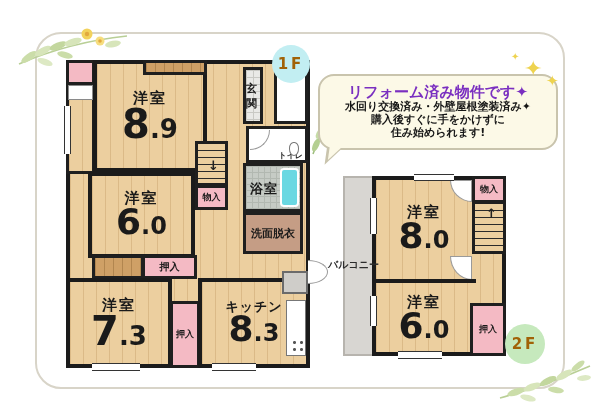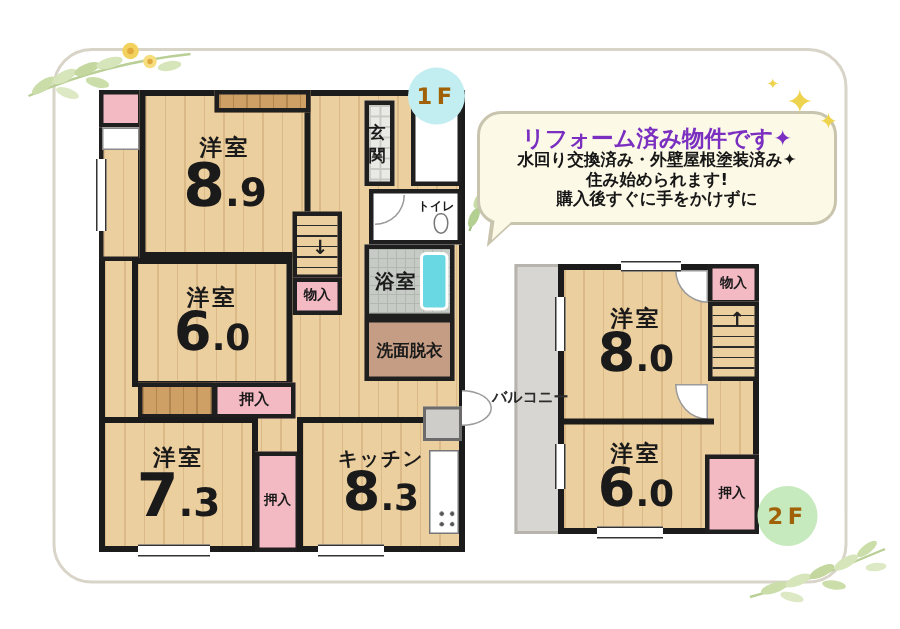--- a/index.html
+++ b/index.html
@@ -118,21 +118,21 @@
   </div>
   <div class="abs woodD w3" style="left:143px;top:60px;width:64px;height:15px;"></div>
 
   <div class="abs tile w3 zone" style="left:243px;top:67px;width:20px;height:57px;font-size:11px;">
     <span>玄関</span>
   </div>
   <div class="abs white w3" style="left:274px;top:67px;width:34px;height:57px;"></div>
 
   <div class="abs white w3" style="left:246px;top:126px;width:62px;height:37px;">
     <div class="abs arc" style="left:1px;top:1px;width:20px;height:20px;border-radius:0 0 100% 0;border-left:none;border-top:none;background:#fff;"></div>
-    <span class="abs" style="right:2px;top:3px;font-size:8px;font-weight:bold;">トイレ</span>
+    <span class="abs" style="right:2px;top:21px;font-size:8px;font-weight:bold;">トイレ</span>
     <div class="abs wc" style="right:6px;top:13px;width:10px;height:14px;"></div>
   </div>
 
   <div class="abs btile w3" style="left:243px;top:163px;width:60px;height:49px;">
     <div class="abs" style="left:34px;top:2px;width:19px;height:39px;background:#6ad8e2;border:2px solid #fff;border-radius:4px;"></div>
     <span class="abs rlbl small" style="left:4px;top:16px;">浴室</span>
   </div>
 
   <div class="abs wash w3 zone" style="left:243px;top:212px;width:60px;height:42px;font-size:11px;white-space:nowrap;">
     <span>洗面脱衣</span>
@@ -216,21 +216,21 @@
   <div class="abs window-h" style="left:414px;top:174px;width:40px;height:7px;"></div>
 
   <div class="abs badge" style="left:272px;top:45px;width:38px;height:38px;background:#c2eef2;z-index:5;">1F</div>
   <div class="abs badge" style="left:505px;top:324px;width:40px;height:40px;background:#c6e9bd;z-index:5;">2F</div>
 
   <div class="abs tail-b"></div>
   <div class="abs tail-f"></div>
   <div class="abs bubble">
     <div class="ttl">リフォーム済み物件です✦</div>
     <div class="bl">水回り交換済み・外壁屋根塗装済み✦</div>
+    <div class="bl">購入後すぐに手をかけずに</div>
     <div class="bl">住み始められます!</div>
-    <div class="bl">購入後すぐに手をかけずに</div>
   </div>
 
   <span class="sparkle" style="left:524px;top:58px;font-size:22px;">✦</span>
   <span class="sparkle" style="left:546px;top:74px;font-size:15px;">✦</span>
   <span class="sparkle" style="left:511px;top:52px;font-size:10px;">✦</span>
 
 </div>
 
 </body></html>

